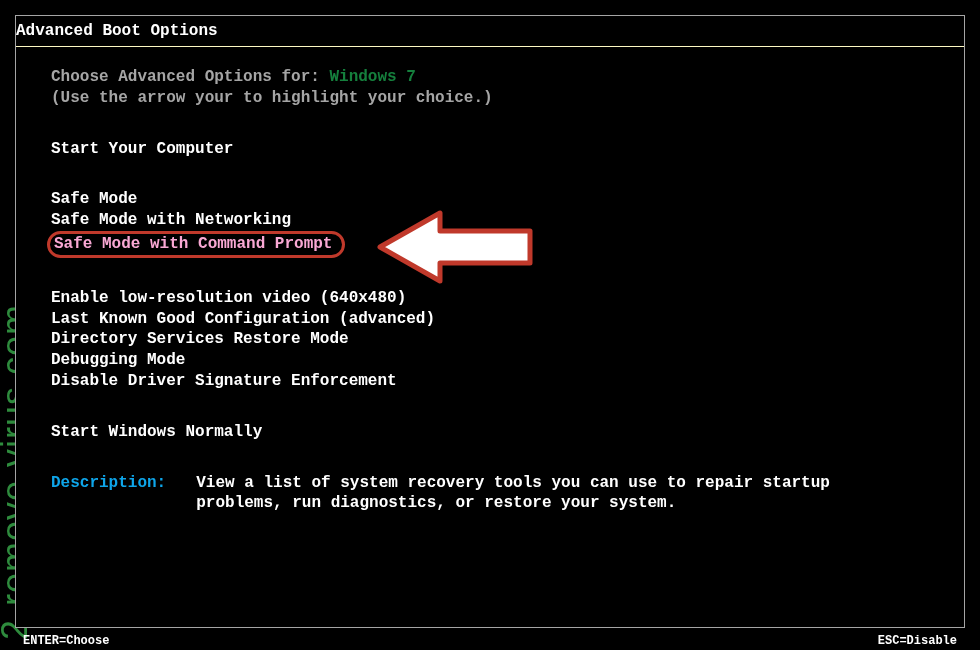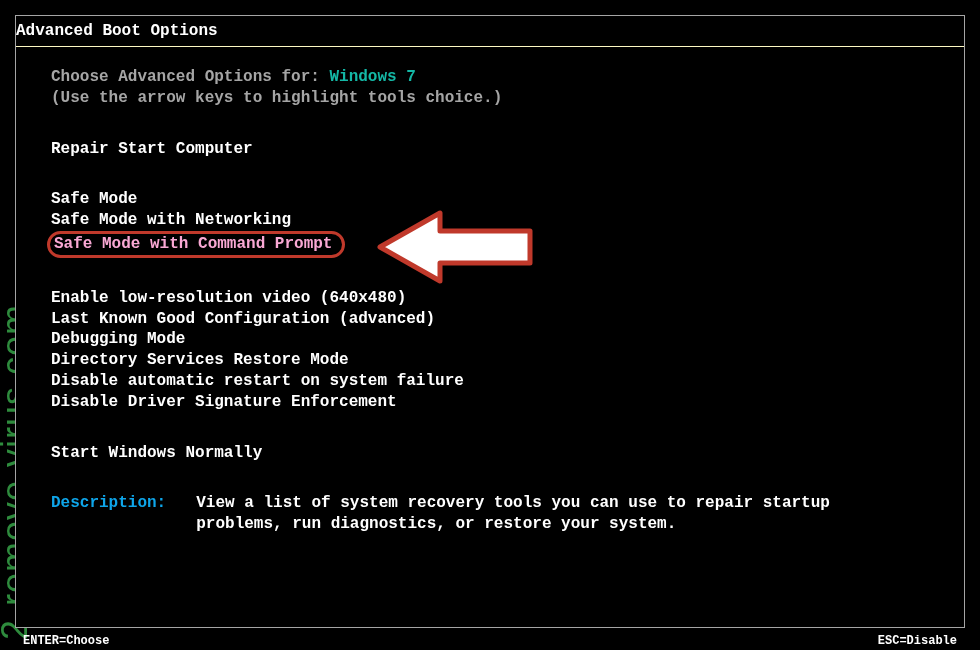--- a/index.html
+++ b/index.html
@@ -27,21 +27,21 @@
       text-align: left;
       padding: 6px 0;
       color: #fff;
       border-bottom: 1px solid #fef9c3;
     }
     .content {
       padding: 20px 0 0 35px;
       line-height: 1.3;
     }
     .intro-line1 { color: #a5a5a5; }
-    .intro-line1 .osname { color: #14b8a6; }
+    .intro-line1 .osname { color: #15803d; }
     .intro-line2 { color: #a5a5a5; margin-bottom: 30px; }
     .section { margin-bottom: 30px; }
     .option { color: #fff; display: block; }
     .highlighted {
       display: inline-block;
       border: 3px solid #c0392b;
       border-radius: 14px;
       padding: 0 10px 0 4px;
       margin-left: -4px;
       color: #f9a8d4;
@@ -91,38 +91,37 @@
 <body>
 
 <div class="watermark">2-remove-virus.com</div>
 
 <div class="screen">
   <div class="title-bar">Advanced Boot Options</div>
   <div class="content">
     <div class="intro-line1">
       <span>Choose Advanced Options for: </span><span class="osname">Windows 7</span>
     </div>
-    <div class="intro-line2">(Use the arrow keys to highlight tools choice.)</div>
+    <div class="intro-line2">(Use the arrow your to highlight your choice.)</div>
 
     <div class="section">
-      <span class="option">Repair Start Computer</span>
+      <span class="option">Start Your Computer</span>
     </div>
 
     <div class="section">
       <span class="option">Safe Mode</span>
       <span class="option">Safe Mode with Networking</span>
       <span class="option"><span class="highlighted">Safe Mode with Command Prompt</span></span>
     </div>
 
     <div class="section">
       <span class="option">Enable low-resolution video (640x480)</span>
       <span class="option">Last Known Good Configuration (advanced)</span>
+      <span class="option">Directory Services Restore Mode</span>
       <span class="option">Debugging Mode</span>
-      <span class="option">Directory Services Restore Mode</span>
-      <span class="option">Disable automatic restart on system failure</span>
       <span class="option">Disable Driver Signature Enforcement</span>
     </div>
 
     <div class="section">
       <span class="option">Start Windows Normally</span>
     </div>
 
     <div class="description-block">
       <span class="desc-label">Description:</span>
       <span class="desc-text">View a list of system recovery tools you can use to repair startup problems, run diagnostics, or restore your system.</span>

